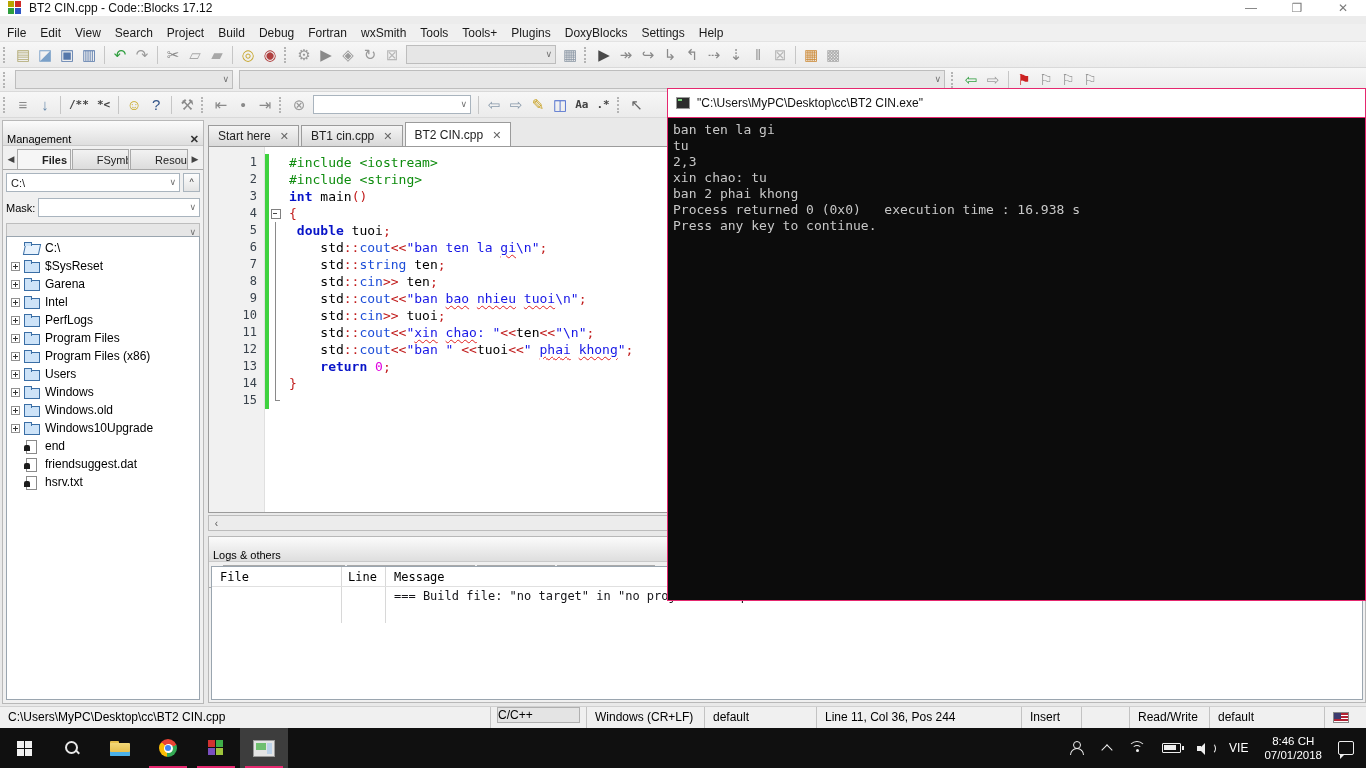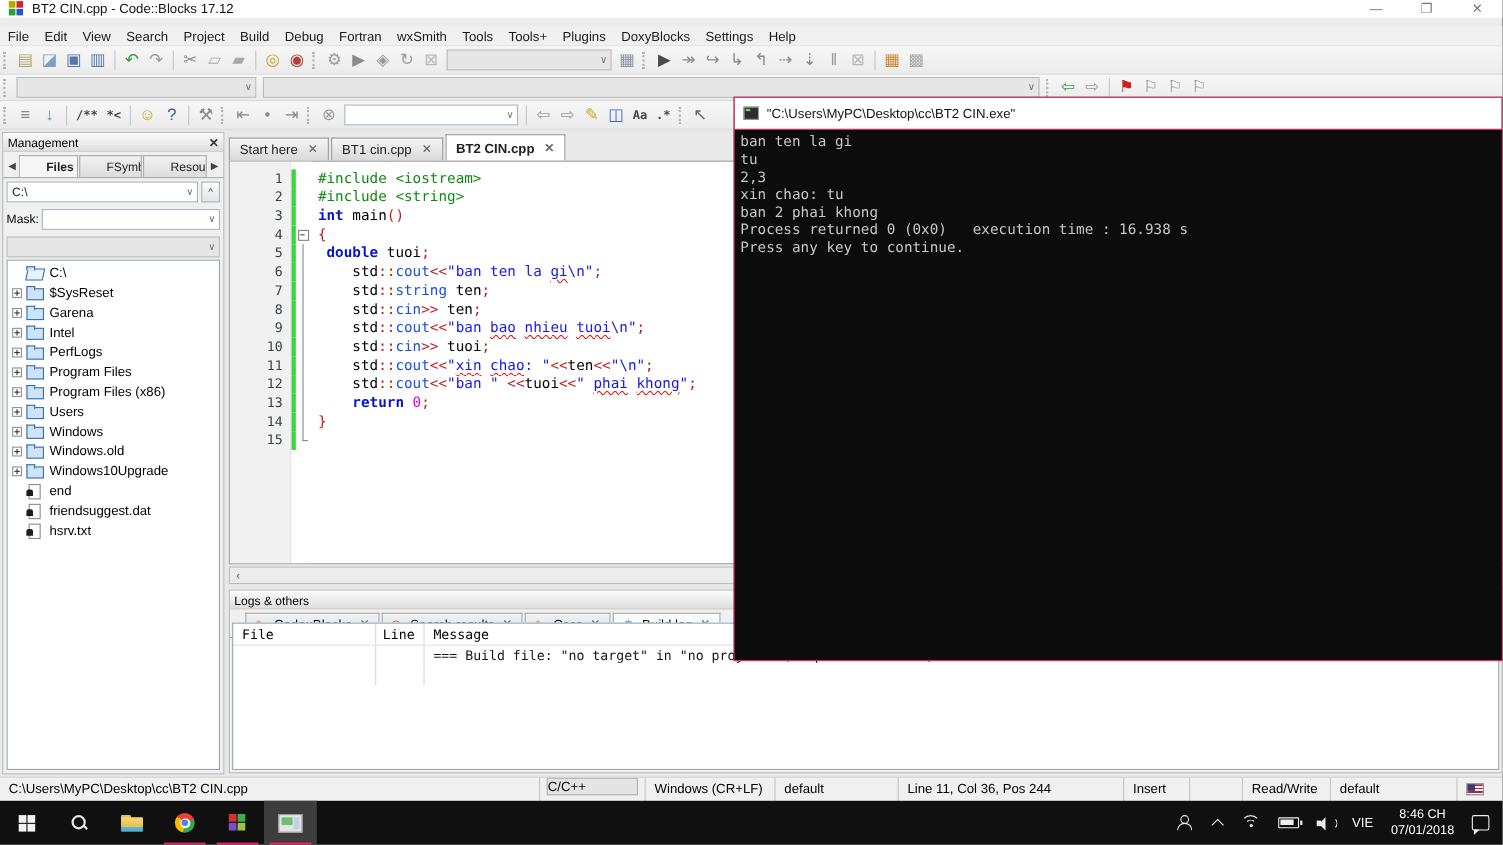--- a/index.html
+++ b/index.html
@@ -30,21 +30,21 @@
   .tbtxt { font-family:"DejaVu Sans Mono", monospace; font-size:11px; font-weight:bold; color:#444; padding:0 4px; }
   .combo { height:19px; background:#fff; border:1px solid #a9b4be; display:flex; align-items:center; position:relative; margin:0 3px; font-size:11px; padding-left:4px; color:#222; }
   .combo.gray { background:#e6e6e6; border-color:#bdbdbd; }
   .combo .chev { position:absolute; right:3px; top:3px; color:#707070; font-size:9px; }
 
   
   #workspace { position:absolute; left:0; top:118px; width:1366px; height:588px; background:#e9e9e9; }
 
   
   #mgmt { position:absolute; left:2px; top:2px; width:202px; height:584px; background:#f0f0f0; border:1px solid #b8b8b8; }
-  .pcaption { height:17px; background:linear-gradient(#fbfbfb,#dedede); border-bottom:1px solid #c9c9c9; display:flex; align-items:flex-end; padding:0 4px; font-size:11px; }
+  .pcaption { height:17px; background:linear-gradient(#fbfbfb,#dedede); border-bottom:1px solid #c9c9c9; display:flex; align-items:flex-start; padding:12px 4px; font-size:11px; }
   .pcaption .x { margin-left:auto; font-size:11px; color:#333; font-weight:bold; }
   #mgmt-tabs { display:flex; align-items:flex-end; height:24px; padding:2px 2px 0 2px; border-bottom:1px solid #a9a9a9; }
   .arrbtn { width:12px; text-align:center; color:#444; font-size:9px; line-height:20px; }
   .mtab { height:20px; line-height:20px; padding:0 24px; font-size:11px; background:linear-gradient(#f2f2f2,#dcdcdc); border:1px solid #a9a9a9; border-bottom:none; margin-right:1px; color:#222; white-space:nowrap; overflow:hidden; }
   .mtab.active { background:#f6f6f6; font-weight:bold; }
   .mtab.clip { max-width:58px; }
   .mrow { display:flex; align-items:center; padding:3px 3px; }
   .mrow .combo { flex:1; margin:0; }
   .sqbtn { width:17px; height:19px; border:1px solid #a9b4be; background:linear-gradient(#fdfdfd,#e4e4e4); margin-left:3px; text-align:center; font-size:9px; color:#333; line-height:17px; }
   .mask-lb { font-size:11px; margin-right:3px; }
@@ -59,21 +59,21 @@
   .tico.folder::before { content:""; position:absolute; left:0; top:2px; width:14px; height:9px; background:#cde3f8; border:1px solid #3a6ea5; }
   .tico.folder::after { content:""; position:absolute; left:0; top:0px; width:6px; height:3px; background:#cde3f8; border:1px solid #3a6ea5; border-bottom:none; }
   .tico.open::before { transform:skewX(-12deg); background:#e7f2fd; }
   .tico.file::before { content:""; position:absolute; left:2px; top:0; width:9px; height:12px; background:#fff; border:1px solid #8a8a8a; }
   .tico.file::after { content:""; position:absolute; left:0px; top:5px; width:6px; height:6px; background:#1c1c1c; border-radius:2px 2px 0 0; }
 
   
   #editor { position:absolute; left:208px; top:4px; width:1158px; height:409px; }
   #edtabs { display:flex; align-items:flex-end; height:24px; }
   .etab { height:21px; line-height:20px; padding:0 9px; background:linear-gradient(#f5f5f5,#d9d9d9); border:1px solid #9b9b9b; border-bottom:none; margin-right:2px; font-size:12px; color:#222; display:flex; align-items:center; gap:9px; }
-  .etab.active { height:24px; background:#fff; font-weight:bold; }
+  .etab.active { height:24px; background:#fff; font-weight:normal; }
   .etab .x { color:#666; font-size:11px; }
   #edbody { position:absolute; left:0; top:24px; right:0; height:367px; background:#fff; border:1px solid #9b9b9b; display:flex; }
   #gutter { width:56px; background:#f1f1f1; border-right:1px solid #e0e0e0; padding-top:7px; }
   .lnum { height:17px; line-height:17px; text-align:right; padding-right:7px; font-family:"DejaVu Sans Mono", monospace; font-size:12px; color:#39424c; }
   #chgbar { width:4px; background:#fff; padding-top:7px; }
   .chg { width:4px; height:17px; background:#3fd23f; }
   #foldcol { width:14px; background:#fff; padding-top:7px; }
   .fold { height:17px; position:relative; }
   .fold.box::before { content:""; position:absolute; left:2px; top:4px; width:8px; height:8px; border:1px solid #808080; background:#fff; }
   .fold.box::after { content:""; position:absolute; left:4px; top:8px; width:4px; height:1px; background:#444; }

